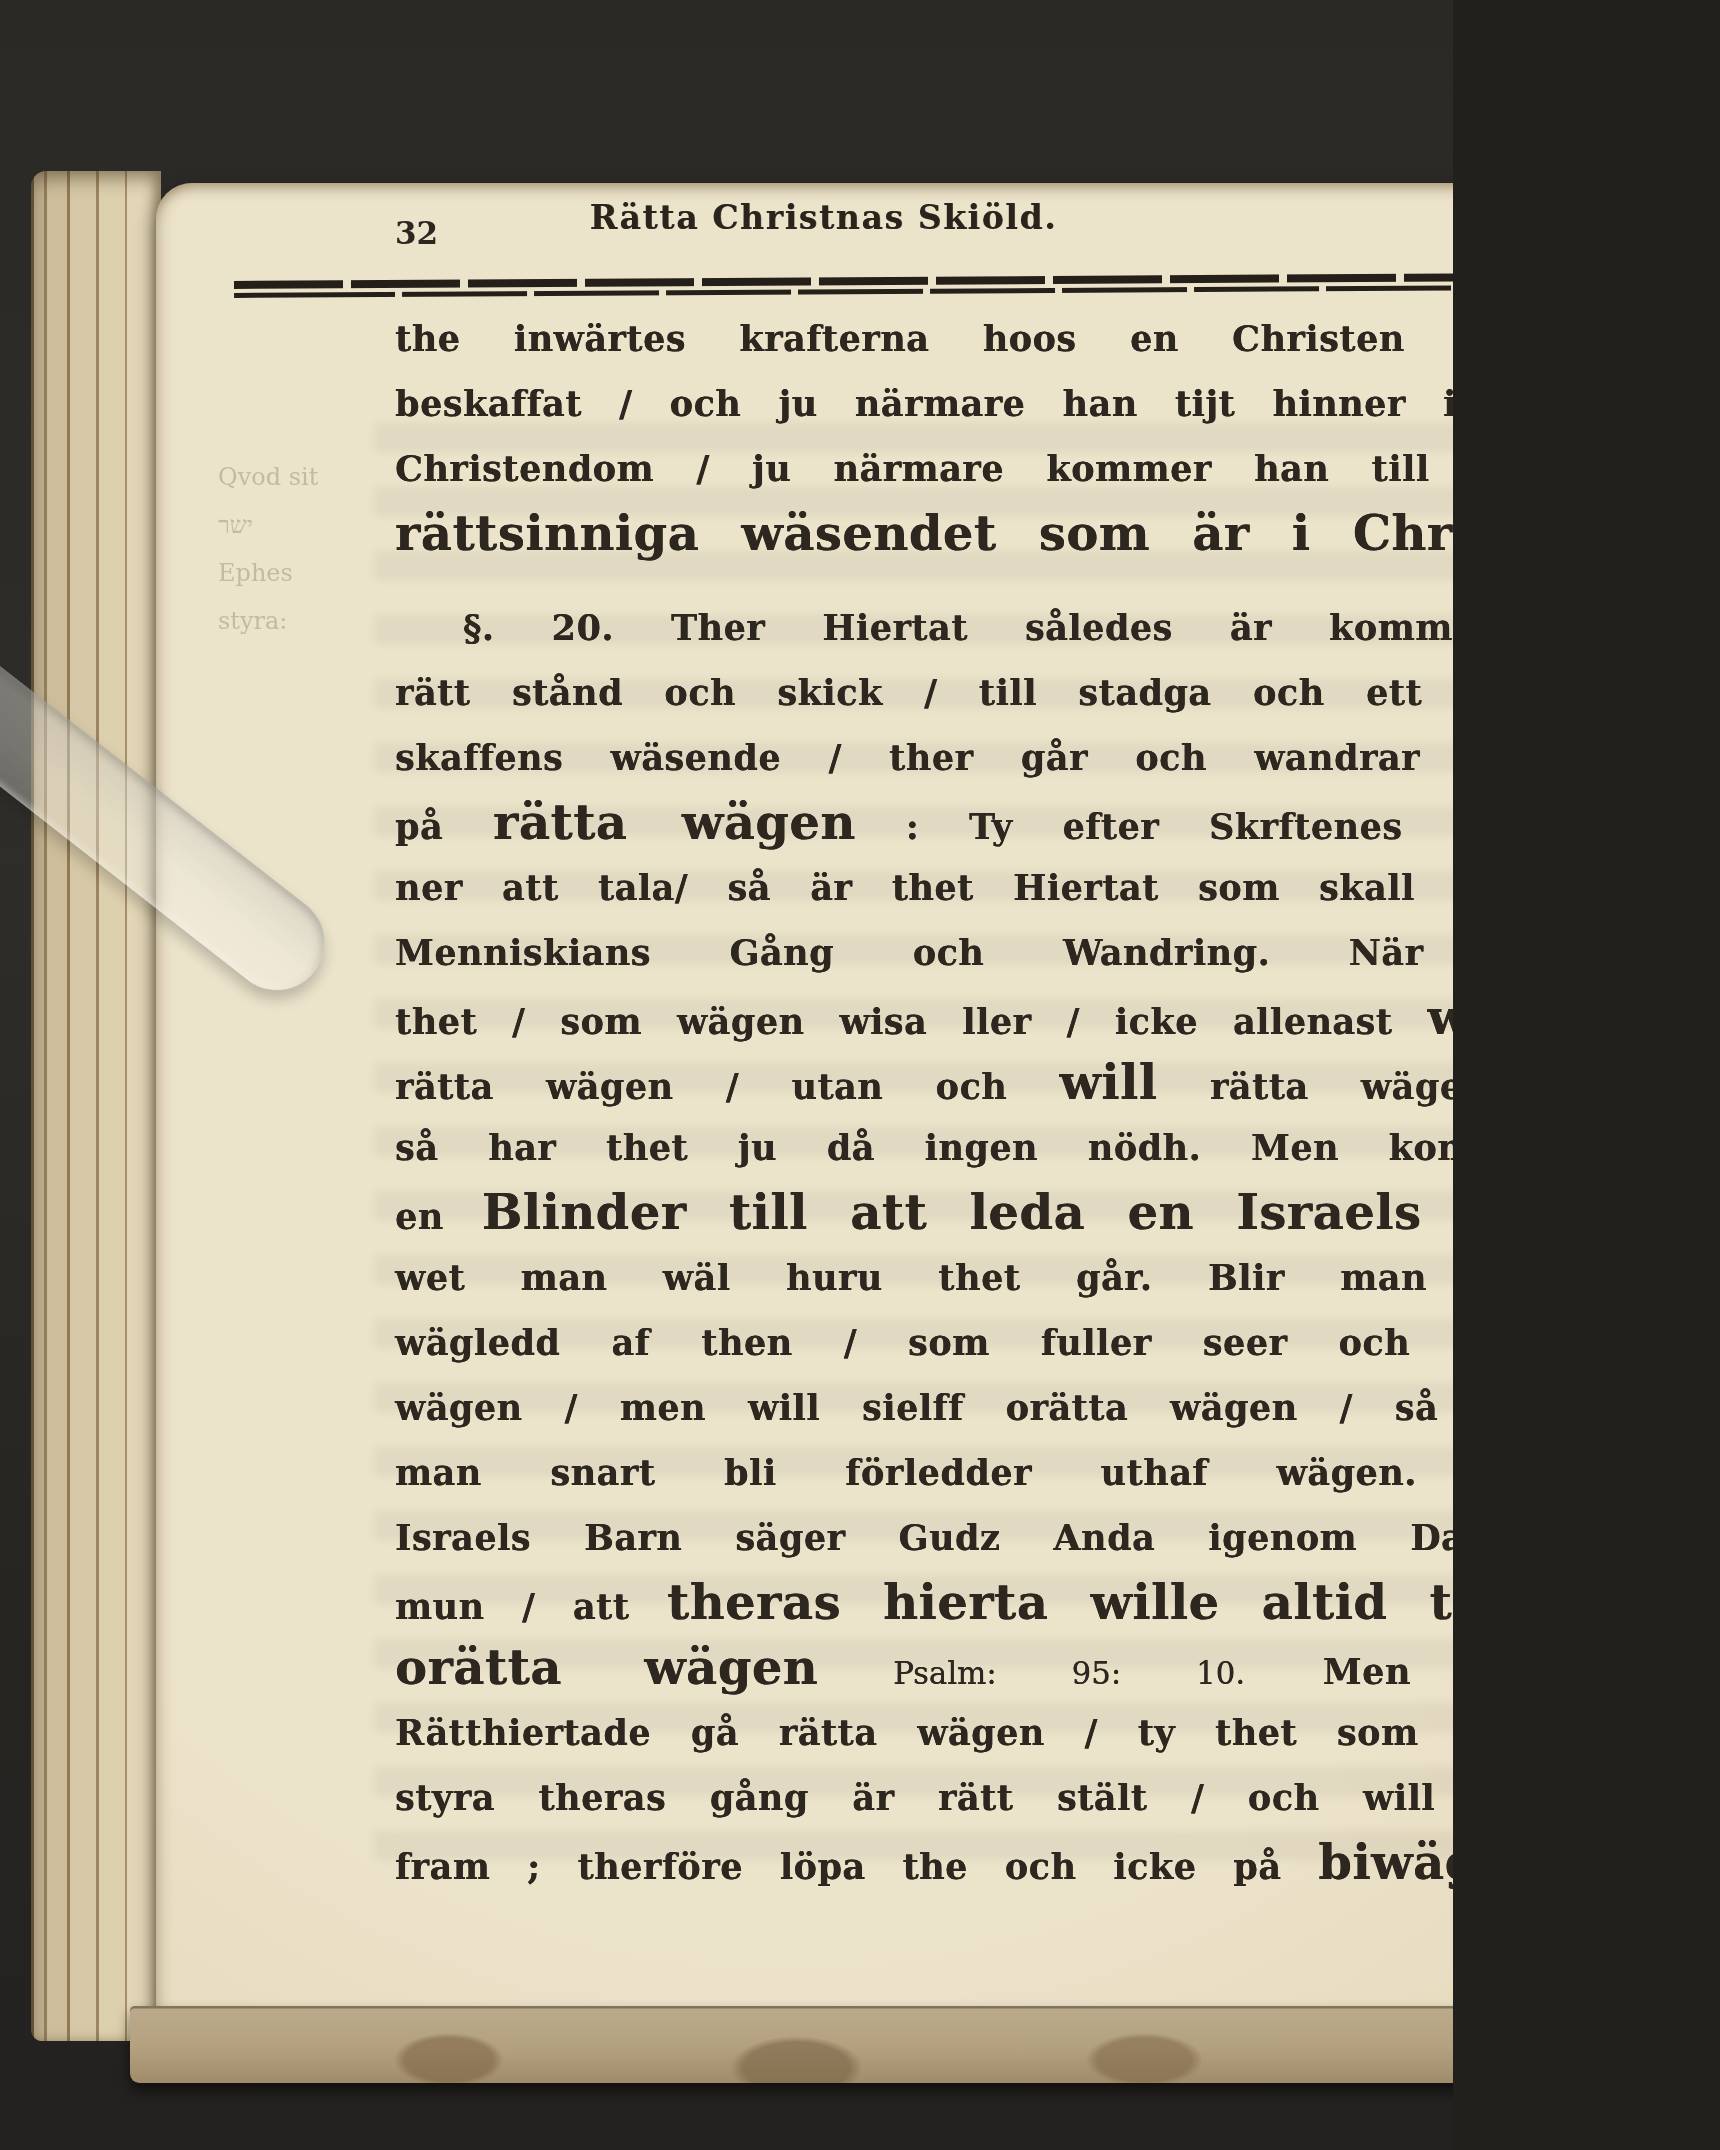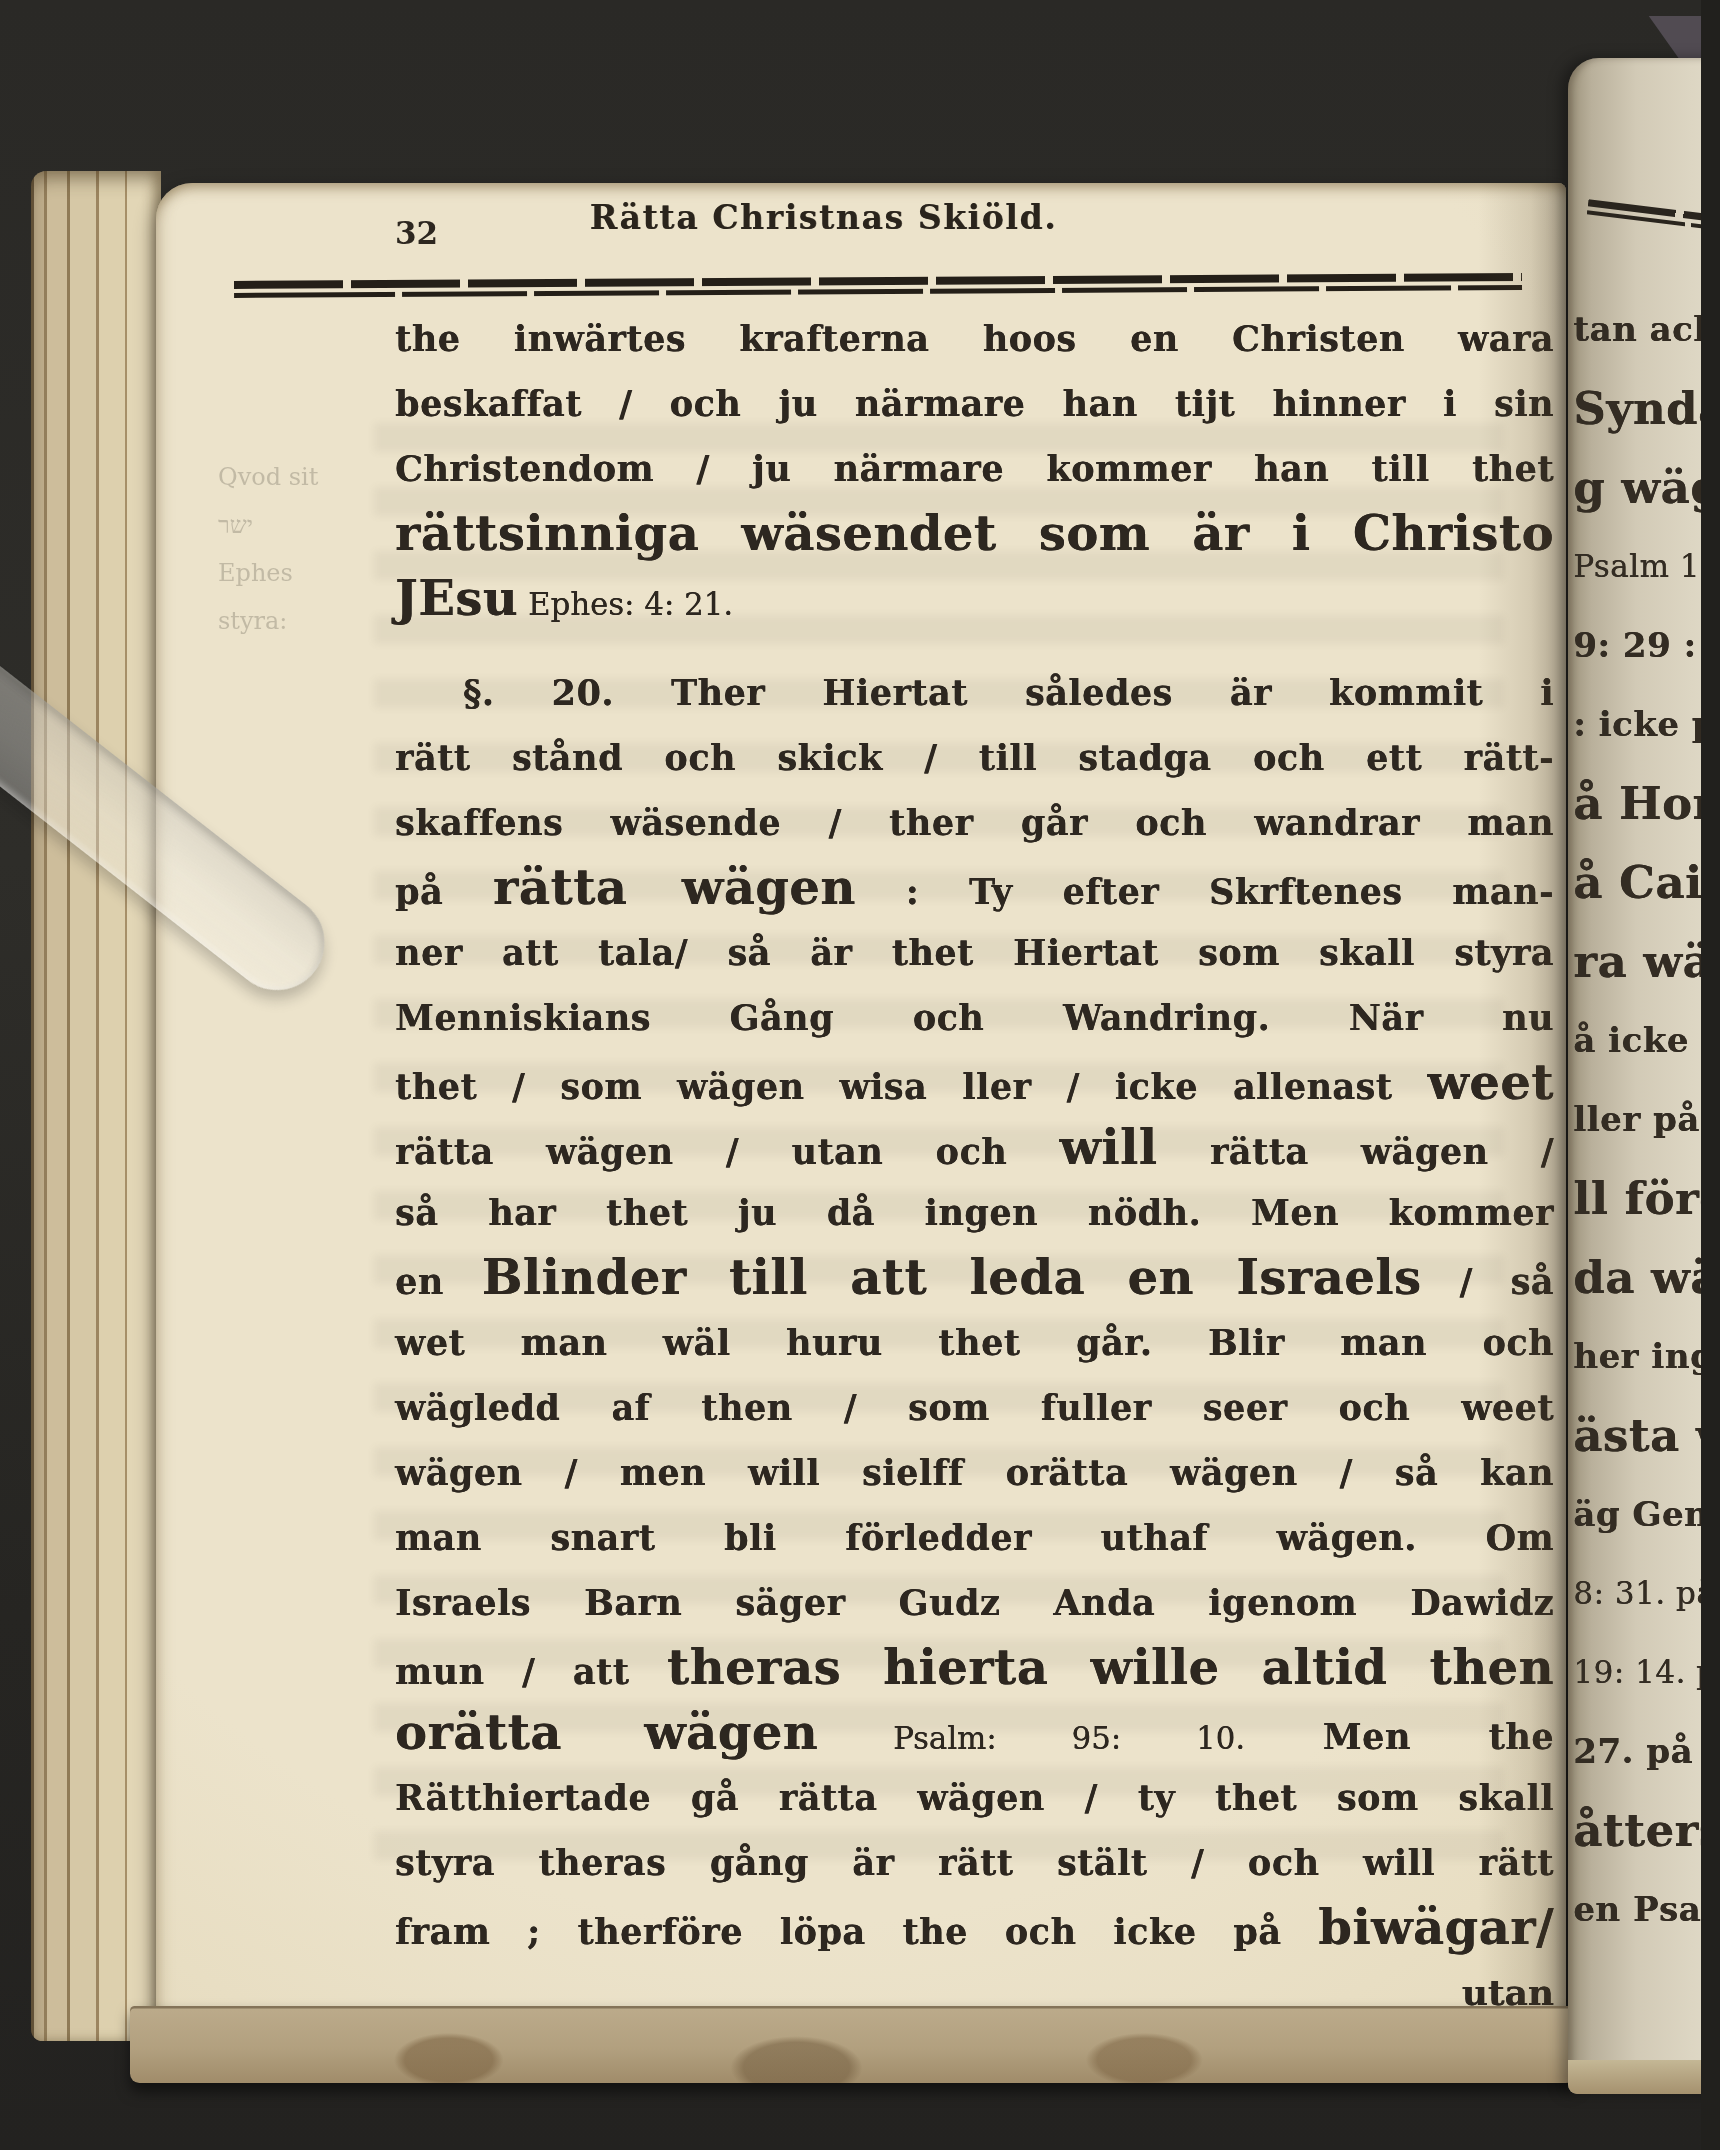--- a/index.html
+++ b/index.html
@@ -1,16 +1,16 @@
 <!DOCTYPE html>
 <html style="font-size:8.3px"><head>
 <meta charset="utf-8">
 <style>
   html,body{margin:0;padding:0;background:#21201d;}
-  .stage{position:relative;width:1701px;height:2151px;overflow:hidden;
+  .stage{position:relative;width:1453px;height:2151px;overflow:hidden;
          background:linear-gradient(180deg,#2a2926 0%,#2e2d29 40%,#262522 75%,#232220 100%);
          font-family:"DejaVu Serif", serif;}
   
   .left-stack{position:absolute;left:31px;top:171px;width:130px;height:1870px;
     background:linear-gradient(90deg,
       #6b5a40 0%,#6b5a40 2%,#bfae8c 2%,#bfae8c 10%,#947f5c 10%,#947f5c 12%,
       #cdbd9b 12%,#cdbd9b 28%,#8f7a56 28%,#8f7a56 30%,#d6c8a6 30%,#d6c8a6 50%,
       #9c8560 50%,#9c8560 52%,#ddd0ae 52%,#ddd0ae 72%,#a68f68 72%,#a68f68 74%,
       #e2d6b6 74%,#e2d6b6 100%);
     border-radius:15.6px 0 0 11.4px;
@@ -106,21 +106,20 @@
         <div class="mnote-line">Qvod sit</div>
         <div class="mnote-line">ישר</div>
         <div class="mnote-line">Ephes</div>
         <div class="mnote-line">styra:</div>
       </div>
     <div class="text-col" id="text-col">
         <div class="line"><span class="seg">the inwärtes krafterna hoos en Christen wara</span></div>
         <div class="line"><span class="seg">beskaffat / och ju närmare han tijt hinner i sin</span></div>
         <div class="line"><span class="seg">Christendom / ju närmare kommer han till thet</span></div>
         <div class="line"><span class="seg big">rättsinniga wäsendet som är i Christo</span></div>
-        <div class="line nj"><span class="seg big">JEsu</span><span class="seg roman"> Ephes: 4: 21.</span></div>
         <div class="gap"></div>
         <div class="line indent"><span class="seg">§. 20.  Ther Hiertat således är kommit i</span></div>
         <div class="line"><span class="seg">rätt stånd och skick / till stadga och ett rätt-</span></div>
         <div class="line"><span class="seg">skaffens wäsende / ther går och wandrar man</span></div>
         <div class="line"><span class="seg">på </span><span class="seg big">rätta wägen</span><span class="seg"> :  Ty efter Skrftenes man-</span></div>
         <div class="line"><span class="seg">ner att tala/ så är thet Hiertat som skall styra</span></div>
         <div class="line"><span class="seg">Menniskians Gång och Wandring.  När nu</span></div>
         <div class="line"><span class="seg">thet / som wägen wisa ller / icke allenast </span><span class="seg big">weet</span></div>
         <div class="line"><span class="seg">rätta wägen / utan och </span><span class="seg big">will</span><span class="seg"> rätta wägen /</span></div>
         <div class="line"><span class="seg">så har thet ju då ingen nödh.  Men kommer</span></div>

